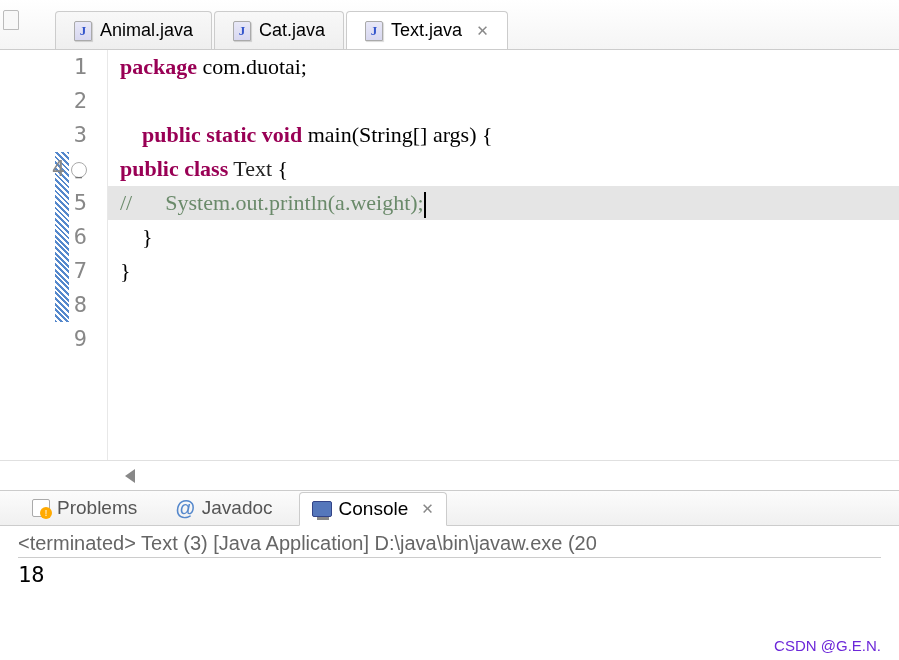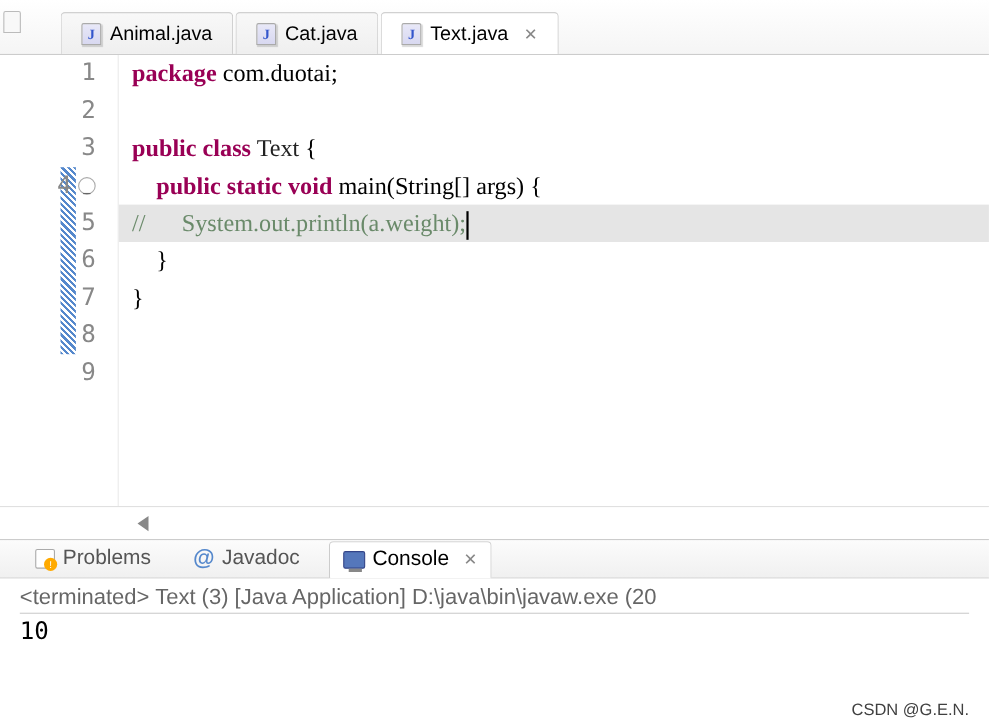--- a/index.html
+++ b/index.html
@@ -243,21 +243,21 @@
   color: #666;
   font-size: 20px;
   margin-bottom: 4px;
   border-bottom: 1px solid #ccc;
   padding-bottom: 2px;
 }
 .watermark {
   position: absolute;
   bottom: 6px;
   right: 18px;
-  color: #404040;
+  color: #6d28d9;
   font-size: 15px;
   font-family: Arial, sans-serif;
 }
 .left-edge-icon {
   position: absolute;
   left: 3px;
   top: 10px;
   width: 16px;
   height: 20px;
   border: 1px solid #bbb;
@@ -297,22 +297,22 @@
     <div class="gutter-line"><span>4</span><span class="fold-icon"></span></div>
     <div class="gutter-line"><span>5</span></div>
     <div class="gutter-line"><span>6</span></div>
     <div class="gutter-line"><span>7</span></div>
     <div class="gutter-line"><span>8</span></div>
     <div class="gutter-line"><span>9</span></div>
   </div>
   <div class="code">
     <div class="code-line"><span class="kw-purple">package</span><span class="ident"> com.duotai;</span></div>
     <div class="code-line"></div>
+    <div class="code-line"><span>    </span><span class="kw-purple">public</span> <span class="kw-purple">static</span> <span class="kw-purple">void</span><span class="ident"> main</span><span class="ident">(String[] args) {</span></div>
     <div class="code-line"><span class="kw-purple">public</span> <span class="kw-purple">class</span><span class="cls"> Text</span><span> {</span></div>
-    <div class="code-line"><span>    </span><span class="kw-purple">public</span> <span class="kw-purple">static</span> <span class="kw-purple">void</span><span class="ident"> main</span><span class="ident">(String[] args) {</span></div>
     <div class="code-line highlight"><span class="cmt">//      System.out.println(a.weight);</span><span class="cursor-bar"></span></div>
     <div class="code-line"><span>    }</span></div>
     <div class="code-line"><span>}</span></div>
   </div>
 </div>
 
 <div class="hscroll-area">
   <div class="hscroll-btn"></div>
 </div>
 
@@ -327,16 +327,16 @@
   </div>
   <div class="btab active">
     <span class="icon-console"></span>
     <span>Console</span>
     <span class="close-x">✕</span>
   </div>
 </div>
 
 <div class="console">
   <div class="console-header">&lt;terminated&gt; Text (3) [Java Application] D:\java\bin\javaw.exe (20</div>
-  <div>10</div>
+  <div>18</div>
 </div>
 
 <div class="watermark">CSDN @G.E.N.</div>
 
 </body></html>

